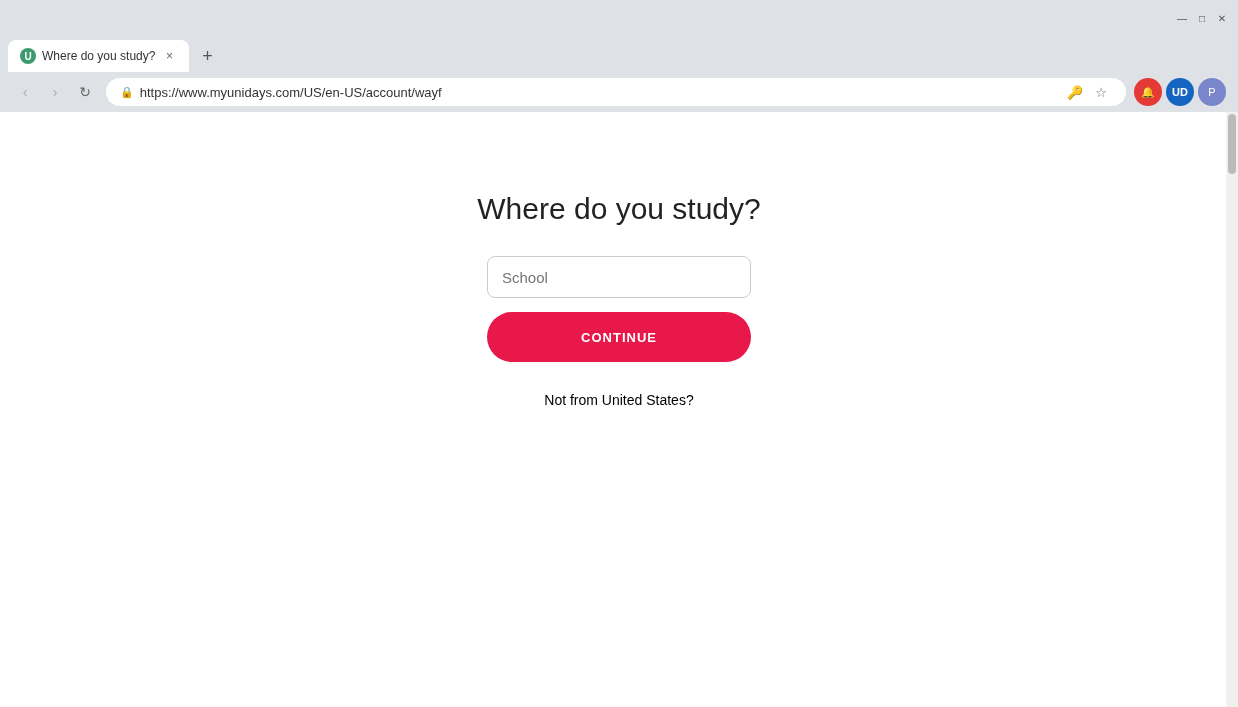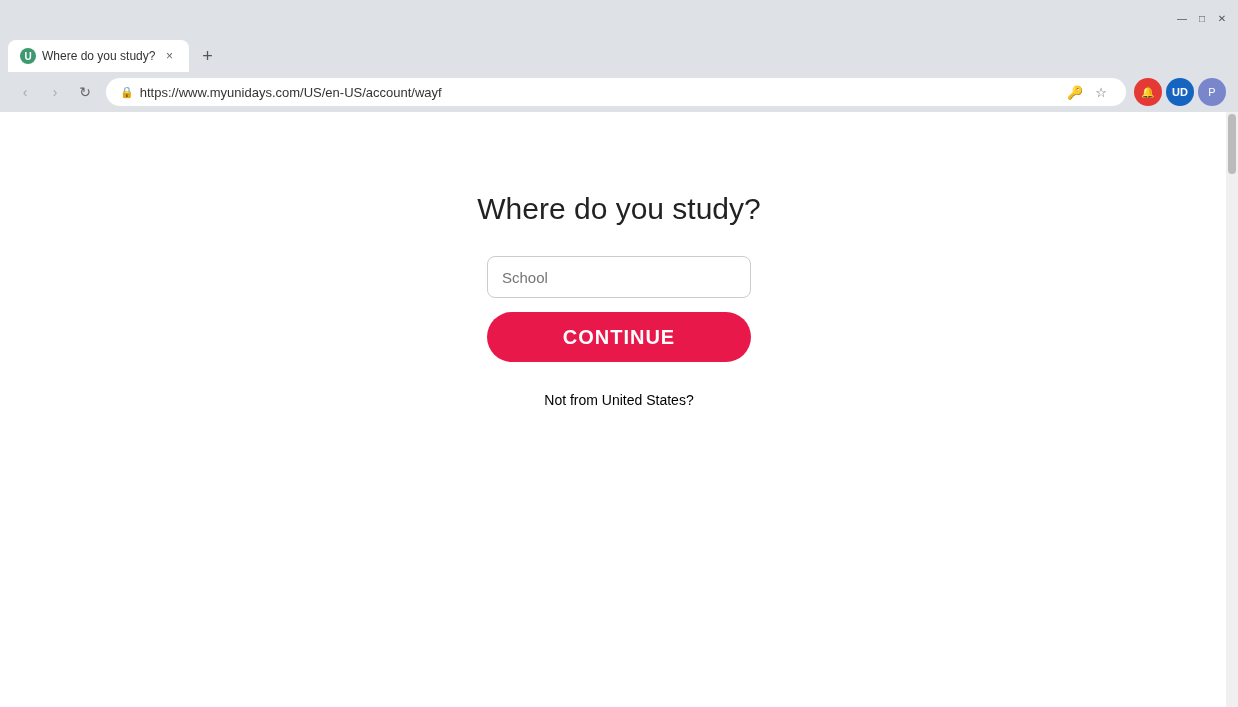--- a/index.html
+++ b/index.html
@@ -235,21 +235,21 @@
     }
 
     .continue-btn {
       width: 264px;
       height: 50px;
       background: #f03;
       background: linear-gradient(135deg, #ff1744, #f50057);
       border: none;
       border-radius: 30px;
       color: #fff;
-      font-size: 20px;
+      font-size: 13px;
       font-weight: 700;
       letter-spacing: 1px;
       cursor: pointer;
       margin-bottom: 30px;
       background: #e8184a;
     }
 
     .not-from-link {
       color: #000000;
       font-size: 14px;

